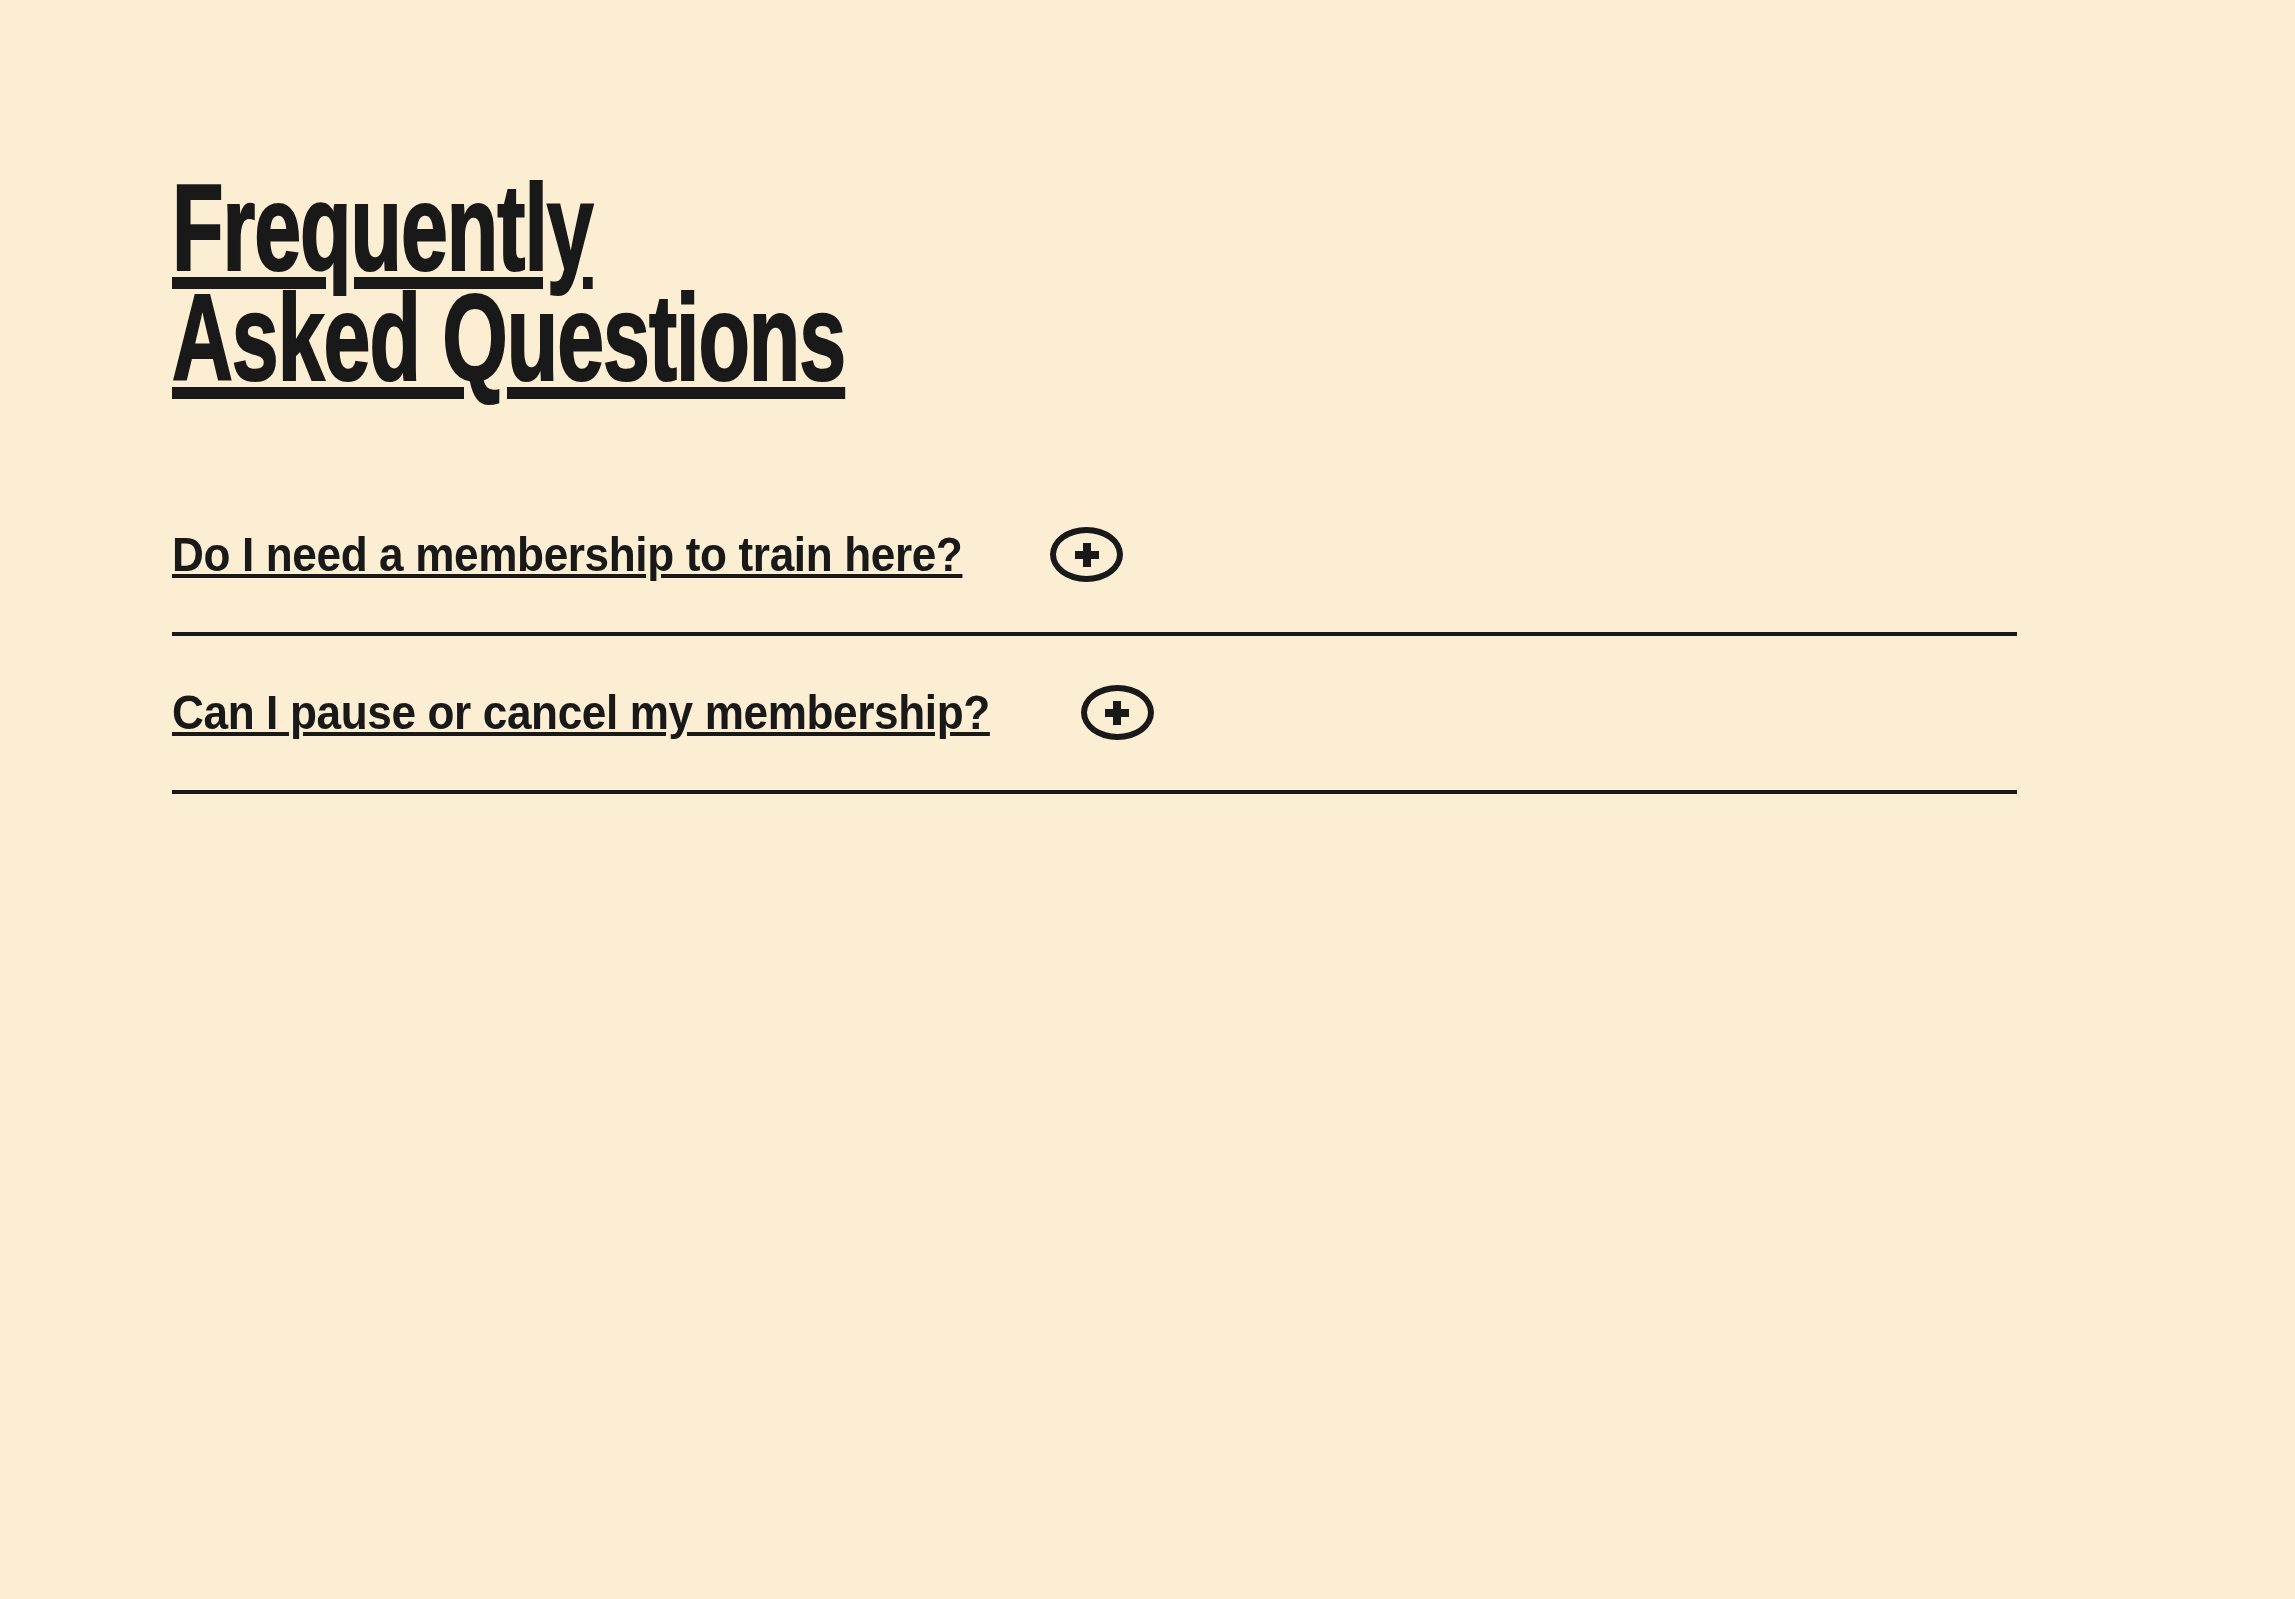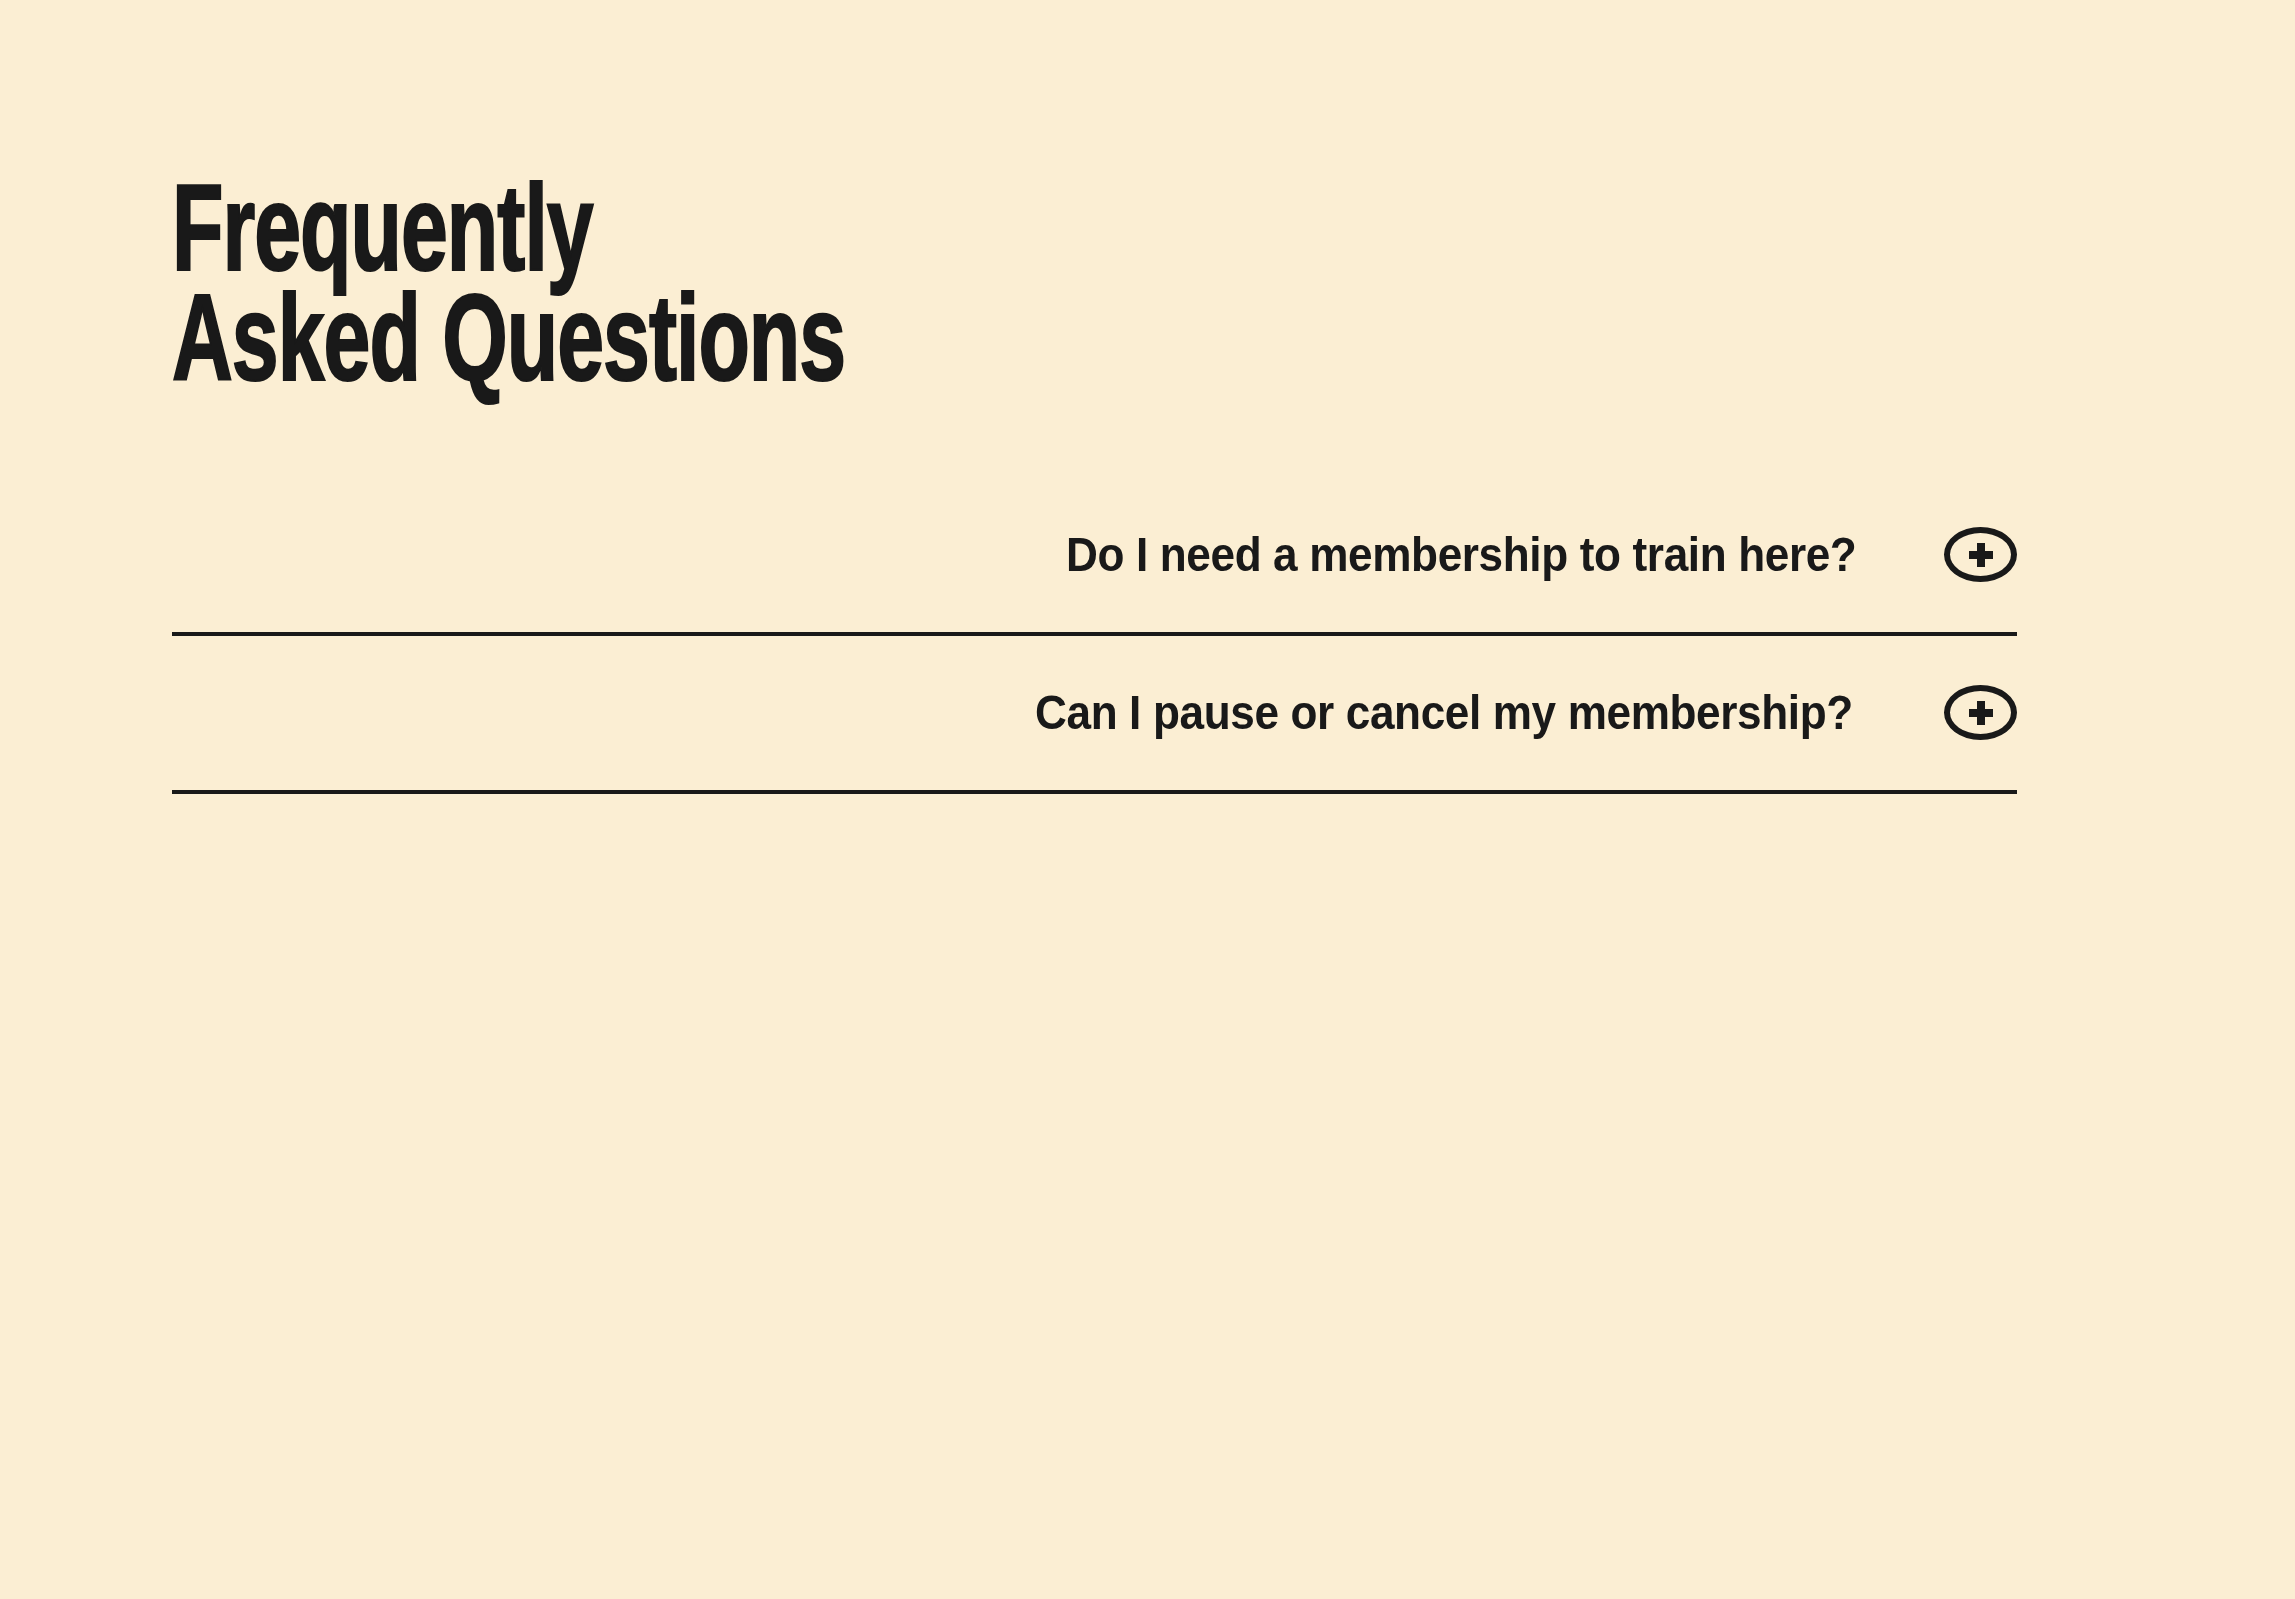--- a/index.html
+++ b/index.html
@@ -13,20 +13,21 @@
     height: 1600px;
     background: var(--bg);
     color: var(--ink);
     font-family: "Liberation Sans", sans-serif;
     overflow: hidden;
   }
   .page {
     width: 2189px;
     height: 1600px;
     padding: 173px 172px 0 172px;
+    text-decoration: underline;
   }
   .title {
     margin: 0;
     font-size: 122px;
     line-height: 110px;
     font-weight: 700;
     letter-spacing: -1.4px;
     color: var(--ink);
   }
   .title-line {
@@ -35,21 +36,21 @@
     transform: scaleX(0.69);
     transform-origin: 0 50%;
     -webkit-text-stroke: 2.2px var(--ink);
   }
   .faq-list {
     margin-top: 85px;
   }
   .faq-row {
     display: flex;
     align-items: center;
-    justify-content: flex-end;
+    justify-content: flex-start;
     padding: 49px 0 50px 0;
     border-bottom: 4.3px solid var(--ink);
     cursor: pointer;
   }
   .question {
     font-size: 49px;
     line-height: 49px;
     font-weight: 700;
     letter-spacing: -0.4px;
     white-space: nowrap;

